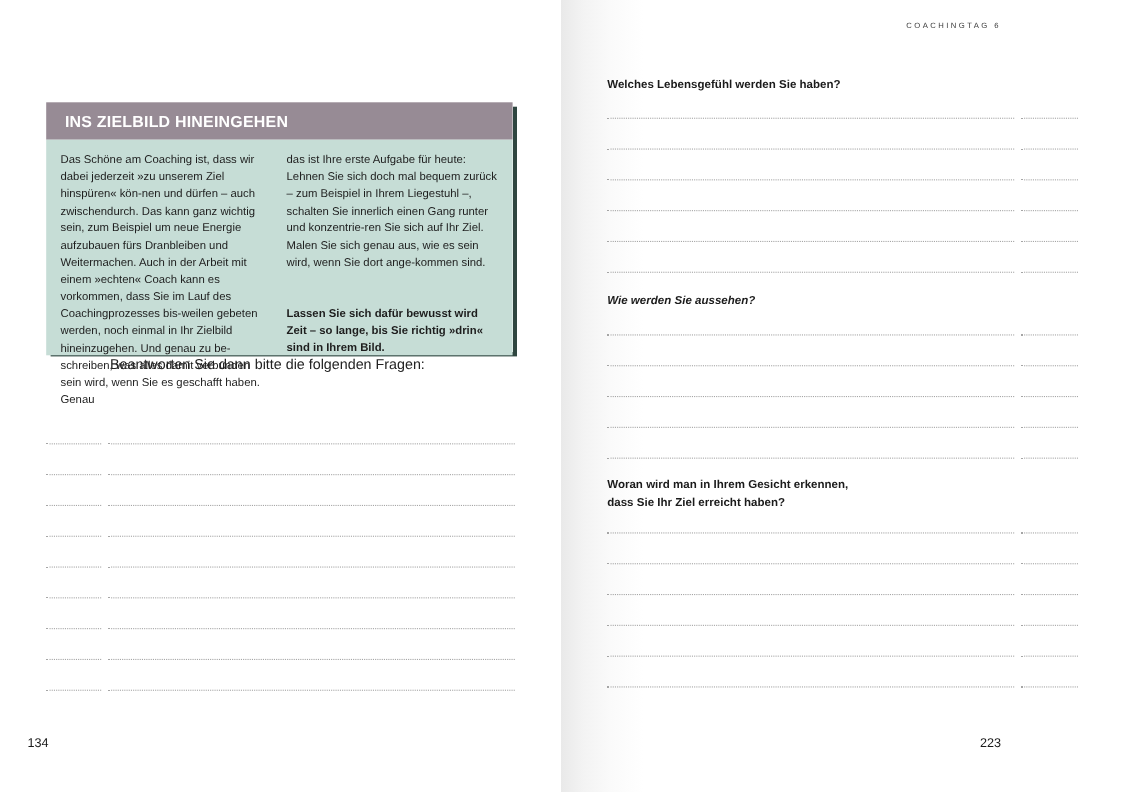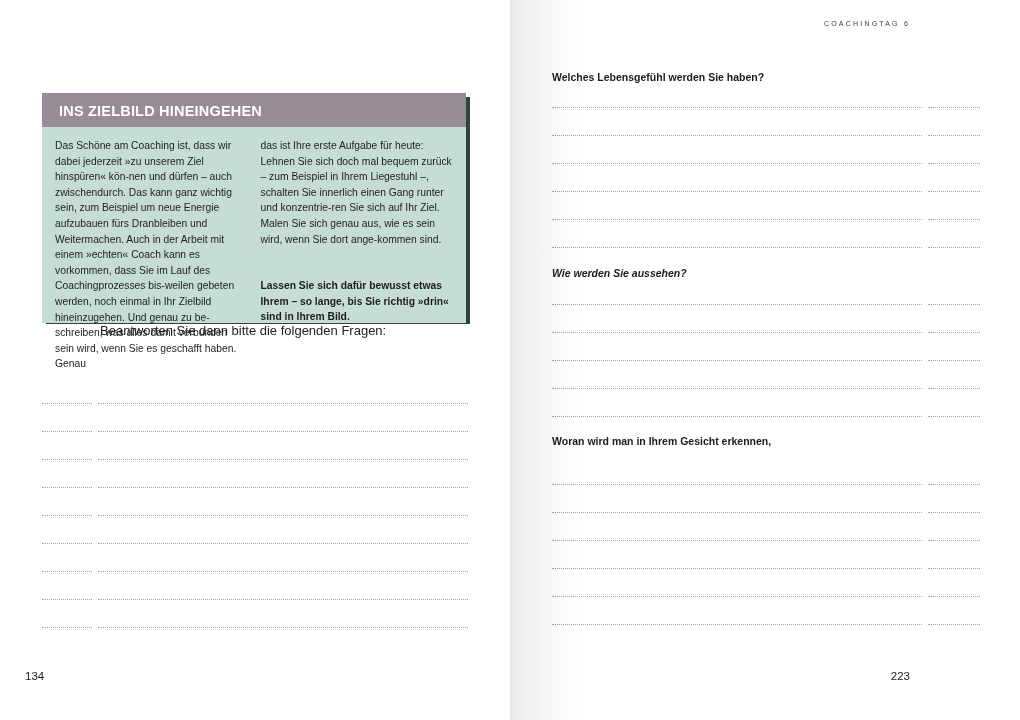--- a/index.html
+++ b/index.html
@@ -39,21 +39,21 @@
 
   <div class="box">
     <div class="box-head">INS ZIELBILD HINEINGEHEN</div>
     <div class="box-body">
       <div class="box-col">
         <p>Das Schöne am Coaching ist, dass wir dabei jederzeit »zu unserem Ziel hinspüren« kön-nen und dürfen – auch zwischendurch. Das kann ganz wichtig sein, zum Beispiel um neue Energie aufzubauen fürs Dranbleiben und Weitermachen. Auch in der Arbeit mit einem »echten« Coach kann es vorkommen, dass Sie im Lauf des Coachingprozesses bis-weilen gebeten werden, noch einmal in Ihr Zielbild hineinzugehen. Und genau zu be-schreiben, was alles damit verbunden sein wird, wenn Sie es geschafft haben. Genau</p>
       </div>
       <div class="box-col">
         <p>das ist Ihre erste Aufgabe für heute: Lehnen Sie sich doch mal bequem zurück – zum Beispiel in Ihrem Liegestuhl –, schalten Sie innerlich einen Gang runter und konzentrie-ren Sie sich auf Ihr Ziel. Malen Sie sich genau aus, wie es sein wird, wenn Sie dort ange-kommen sind.</p>
         <div class="gap"></div>
-        <p class="strong">Lassen Sie sich dafür bewusst etwas Ihrem – so lange, bis Sie richtig »drin« sind in Ihrem Bild.</p>
+        <p class="strong">Lassen Sie sich dafür bewusst wird Zeit – so lange, bis Sie richtig »drin« sind in Ihrem Bild.</p>
       </div>
     </div>
   </div>
 
   <div class="intro">Beantworten Sie dann bitte die folgenden Fragen:</div>
 
 
   <div id="left-lines">
       <div class="line-row" style="left: 42px; top: 403px;">
         <div class="dots" style="width: 50px;"></div>
@@ -146,20 +146,21 @@
         <div class="dots" style="width: 52px; margin-left: 6px;"></div>
       </div>
       <div class="line-row" style="left: 42px; top: 416px;">
         <div class="dots" style="width: 370px;"></div>
         <div class="dots" style="width: 52px; margin-left: 6px;"></div>
       </div>
     </div>
 
   <div class="question" style="left:42px; top:434px;">
     <div>Woran wird man in Ihrem Gesicht erkennen,</div>
+    <div>dass Sie Ihr Ziel erreicht haben?</div>
   </div>
   <div id="r-lines-3">
       <div class="line-row" style="left: 42px; top: 484px;">
         <div class="dots" style="width: 370px;"></div>
         <div class="dots" style="width: 52px; margin-left: 6px;"></div>
       </div>
       <div class="line-row" style="left: 42px; top: 512px;">
         <div class="dots" style="width: 370px;"></div>
         <div class="dots" style="width: 52px; margin-left: 6px;"></div>
       </div>

